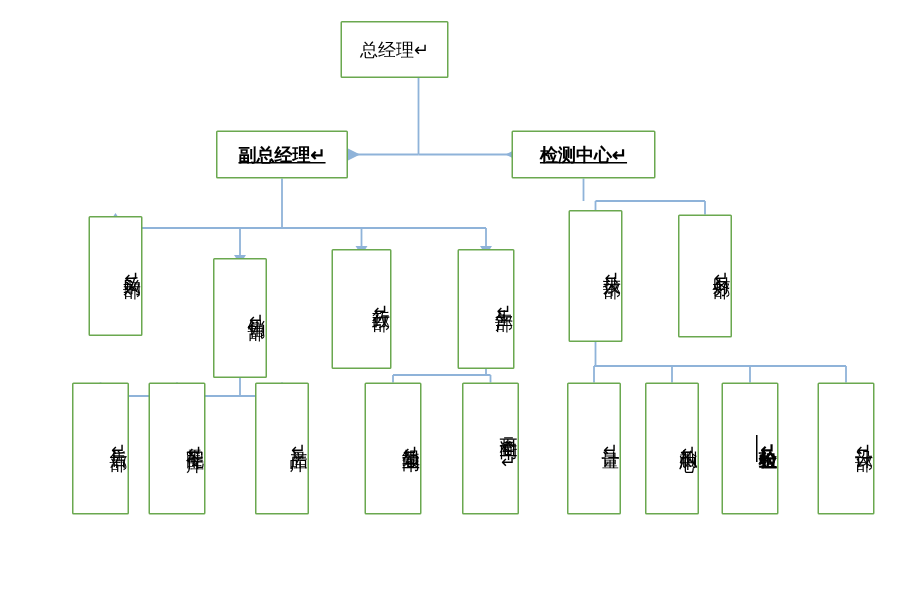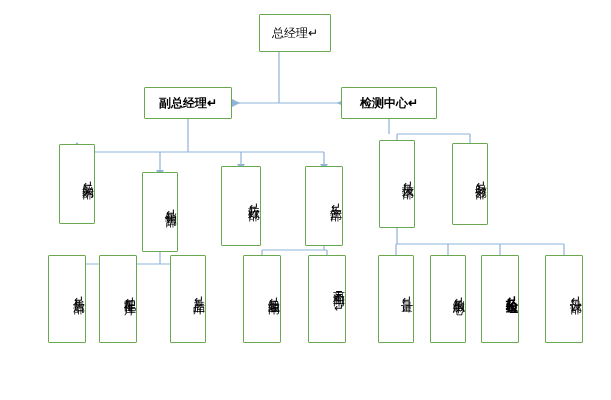--- a/index.html
+++ b/index.html
@@ -49,20 +49,21 @@
   
   .v-text {
     font-size: 12px;
     writing-mode: vertical-rl;
     text-orientation: upright;
     white-space: nowrap;
     letter-spacing: 1px;
   }
   .bold {
     font-weight: bold;
+    text-decoration: underline;
   }
 </style>
 </head>
 <body>
 
 <div id="canvas">
 
   <svg class="connectors" viewBox="0 0 611 400">
     <g stroke="#8fb3d9" stroke-width="1.2" fill="none">
 
@@ -103,21 +104,21 @@
     <g fill="#8fb3d9">
       <polygon points="232,99 240,103 232,107"></polygon>
       <polygon points="345,99 337,103 345,107"></polygon>
       <polygon points="73,148 81,148 77,142"></polygon>
       <polygon points="156,170 164,170 160,176"></polygon>
       <polygon points="237,164 245,164 241,170"></polygon>
       <polygon points="320,164 328,164 324,170"></polygon>
     </g>
   </svg>
 
-  <div class="node" style="left: 259px; top: 14px; width: 72px; height: 38px; border-color: rgb(106, 168, 79); background: rgb(255, 255, 255); color: rgb(0, 0, 0);">
+  <div class="node" style="left: 227px; top: 14px; width: 72px; height: 38px; border-color: rgb(106, 168, 79); background: rgb(255, 255, 255); color: rgb(0, 0, 0);">
     <span class="label h-text">总经理↵</span>
   </div>
   <div class="node" style="left: 144px; top: 87px; width: 88px; height: 32px; border-color: rgb(106, 168, 79); background: rgb(255, 255, 255); color: rgb(0, 0, 0);">
     <span class="label h-text bold">副总经理↵</span>
   </div>
   <div class="node" style="left: 341px; top: 87px; width: 96px; height: 32px; border-color: rgb(106, 168, 79); background: rgb(255, 255, 255); color: rgb(0, 0, 0);">
     <span class="label h-text bold">检测中心↵</span>
   </div>
   <div class="node" style="left: 59px; top: 144px; width: 36px; height: 80px; border-color: rgb(106, 168, 79); background: rgb(255, 255, 255); color: rgb(0, 0, 0);">
     <span class="label v-text">采购部↵</span>

